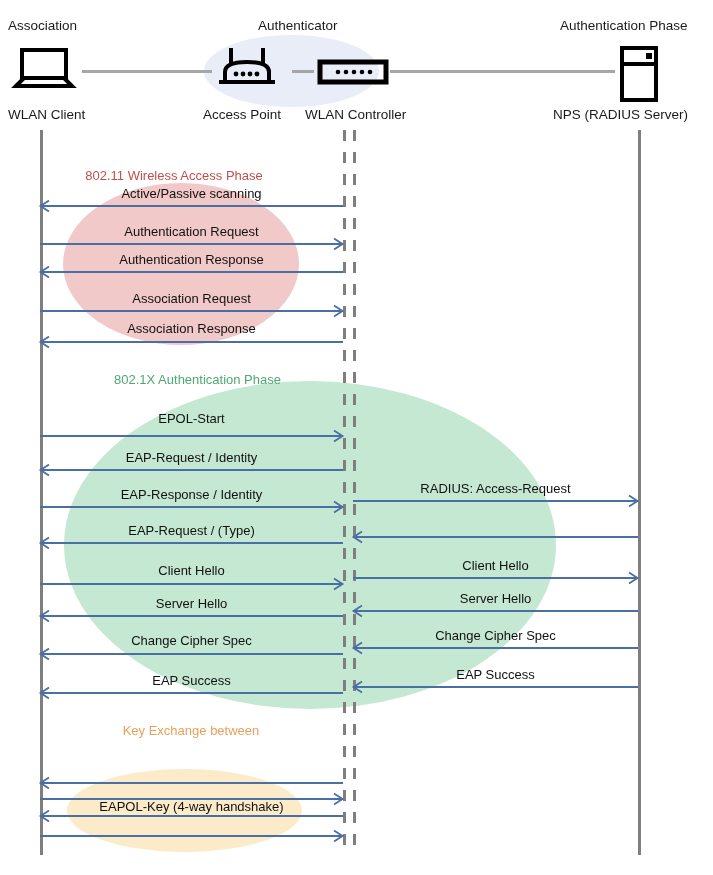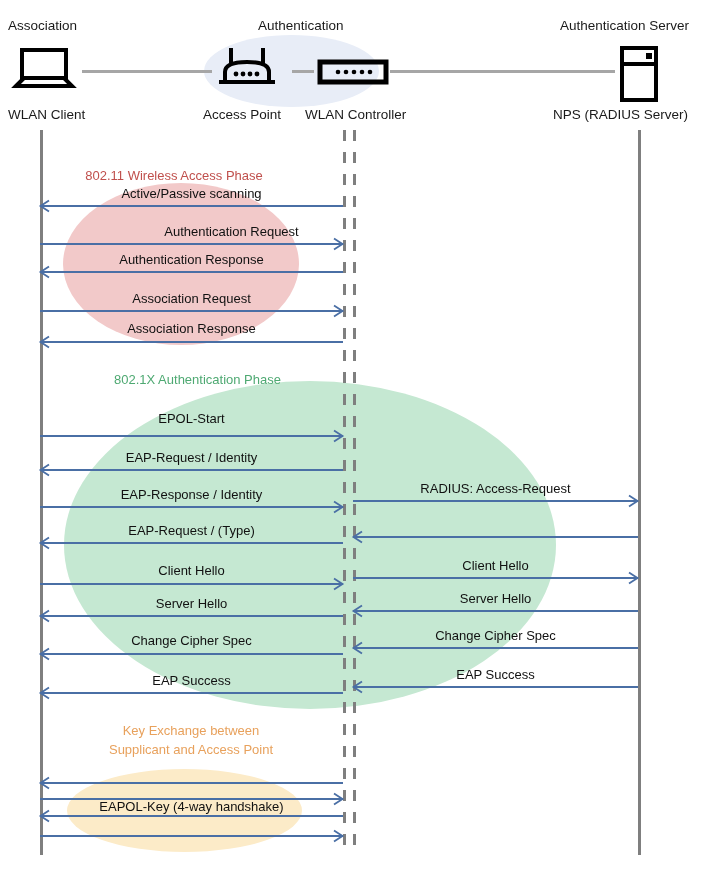--- a/index.html
+++ b/index.html
@@ -17,22 +17,22 @@
   svg{display:block;overflow:visible;}
 </style>
 </head>
 <body>
 
 <div id="stage">
 
   <div class="abs ellipse" id="halo" style="left:204px;top:35px;width:175px;height:72px;background:#E8EDF7;"></div>
 
   <div class="abs role-title" style="left:8px;top:18px;">Association</div>
-  <div class="abs role-title" style="left:258px;top:18px;">Authentication</div>
-  <div class="abs role-title" style="left:560px;top:18px;">Authentication Server</div>
+  <div class="abs role-title" style="left:258px;top:18px;">Authenticator</div>
+  <div class="abs role-title" style="left:560px;top:18px;">Authentication Phase</div>
 
   <div class="abs connector" style="left:82px;top:70px;width:130px;"></div>
   <div class="abs connector" style="left:292px;top:70px;width:22px;"></div>
   <div class="abs connector" style="left:390px;top:70px;width:225px;"></div>
 
   <div class="abs" style="left:12px;top:48px;">
     <svg width="68" height="42" viewBox="0 0 68 42">
       <rect x="10" y="2" width="44" height="28" fill="none" stroke="#000" stroke-width="4"></rect>
       <path d="M4 38 L12 30 L52 30 L60 38 Z" fill="none" stroke="#000" stroke-width="4"></path>
     </svg>
@@ -86,38 +86,37 @@
               background:repeating-linear-gradient(to bottom,#7f7f7f 0 11px,transparent 11px 22px);"></div>
   <div class="abs dash-col" style="left:353px;top:130px;height:725px;
               background:repeating-linear-gradient(to bottom,#7f7f7f 0 11px,transparent 11px 22px);"></div>
 
   <div class="abs phase-label" style="left:74px;top:146px;width:200px;color:#C0504D;margin-top:20px;">802.11 Wireless Access Phase</div>
 
   <div class="abs phase-label" style="left:100px;top:370px;width:195px;color:#4EA972;">802.1X Authentication Phase</div>
 
   <div class="abs phase-label" style="left:87px;top:721px;width:208px;color:#E8A15C;">
     <div>Key Exchange between</div>
-    <div>Supplicant and Access Point</div>
   </div>
 
   <div class="abs" id="arrows-left" style="left:0;top:0;width:713px;height:875px;margin-top:6px;">
       <div class="abs" style="left: 40px; top: 193px; width: 303px; height: 14px;">
         <svg width="303" height="14" viewBox="0 0 303 14">
           <line x1="0" y1="7" x2="303" y2="7" stroke="#4A6FA5" stroke-width="1.8"></line>
           <polyline points="9,1.5 0.5,7 9,12.5" fill="none" stroke="#4A6FA5" stroke-width="1.8"></polyline>
         </svg>
       </div>
       <div class="abs msg-label" style="left: 40px; top: 180px; width: 303px;">Active/Passive scanning</div>
       <div class="abs" style="left: 40px; top: 231px; width: 303px; height: 14px;">
         <svg width="303" height="14" viewBox="0 0 303 14">
           <line x1="0" y1="7" x2="303" y2="7" stroke="#4A6FA5" stroke-width="1.8"></line>
           <polyline points="294,1.5 302.5,7 294,12.5" fill="none" stroke="#4A6FA5" stroke-width="1.8"></polyline>
         </svg>
       </div>
-      <div class="abs msg-label" style="left: 40px; top: 218px; width: 303px; padding-left: 40px;">Authentication Request</div>
+      <div class="abs msg-label" style="left: 40px; top: 218px; width: 303px;">Authentication Request</div>
       <div class="abs" style="left: 40px; top: 259px; width: 303px; height: 14px;">
         <svg width="303" height="14" viewBox="0 0 303 14">
           <line x1="0" y1="7" x2="303" y2="7" stroke="#4A6FA5" stroke-width="1.8"></line>
           <polyline points="9,1.5 0.5,7 9,12.5" fill="none" stroke="#4A6FA5" stroke-width="1.8"></polyline>
         </svg>
       </div>
       <div class="abs msg-label" style="left: 40px; top: 246px; width: 303px;">Authentication Response</div>
       <div class="abs" style="left: 40px; top: 298px; width: 303px; height: 14px;">
         <svg width="303" height="14" viewBox="0 0 303 14">
           <line x1="0" y1="7" x2="303" y2="7" stroke="#4A6FA5" stroke-width="1.8"></line>

